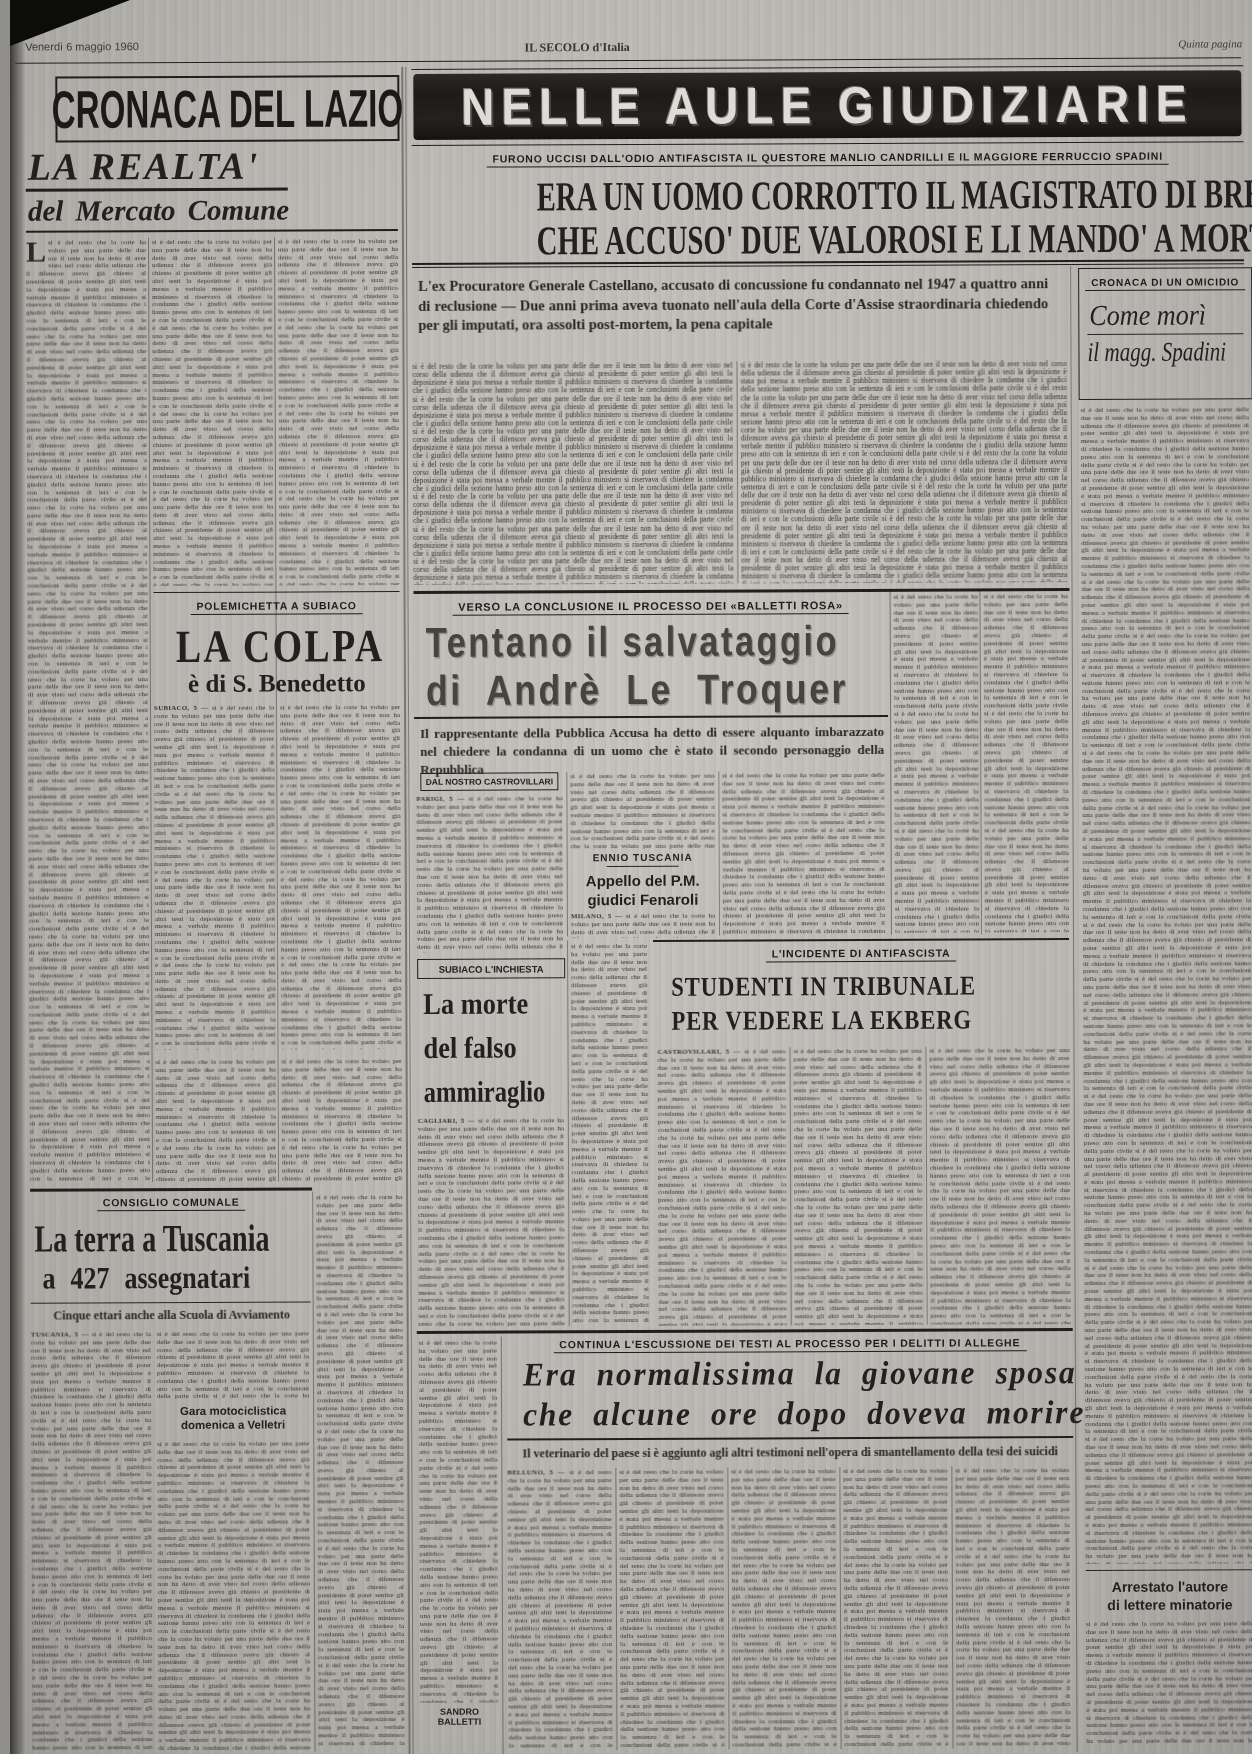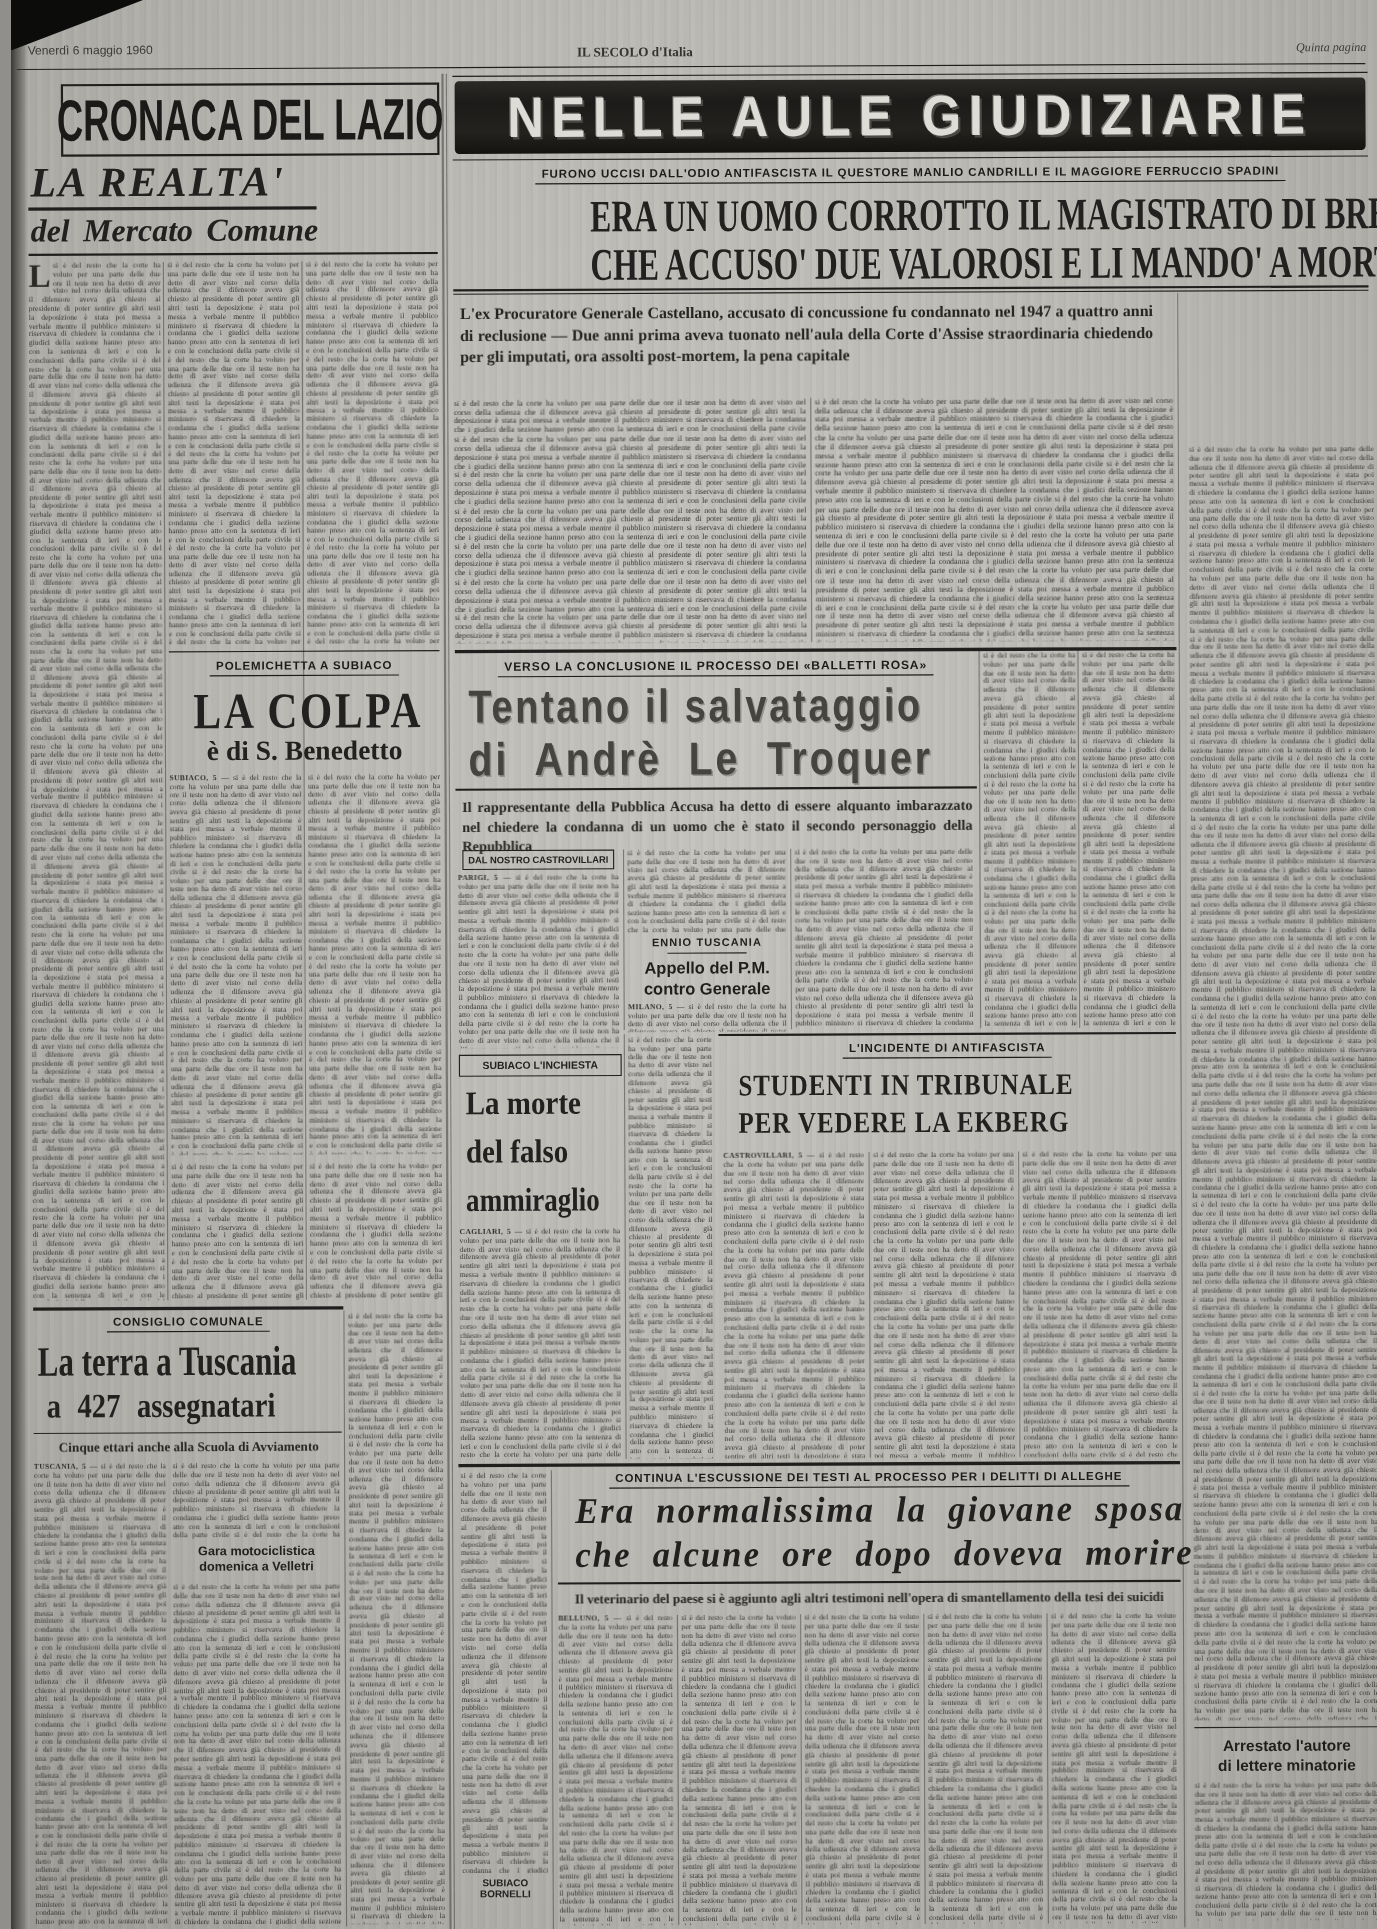--- a/index.html
+++ b/index.html
@@ -110,20 +110,28 @@
       <div class="abs serifhl ctr" style="left:404px;top:172px;width:832px;font-size:41px;transform:scaleX(0.70);transform-origin:center;">ERA UN UOMO CORROTTO IL MAGISTRATO DI BRESCIA</div>
       <div class="abs serifhl ctr" style="left:404px;top:216px;width:832px;font-size:41px;transform:scaleX(0.70);transform-origin:center;">CHE ACCUSO' DUE VALOROSI E LI MANDO' A MORTE</div>
       <div class="hr" style="left:404px;top:262px;width:832px;height:2px;"></div>
       <div class="hr" style="left:404px;top:266px;width:832px;height:1px;"></div>
       <div class="abs deck" style="left:410px;top:276px;width:630px;font-size:14.5px;line-height:1.35;">L'ex Procuratore Generale Castellano, accusato di concussione fu condannato nel 1947 a quattro anni di reclusione — Due anni prima aveva tuonato nell'aula della Corte d'Assise straordinaria chiedendo per gli imputati, ora assolti post-mortem, la pena capitale</div>
       <div class="abs col" style="left:404px;top:362px;width:320px;height:222px;font-size:7.2px;"><span>si è del resto che la corte ha voluto per una parte delle due ore il teste non ha detto di aver visto nel corso della udienza che il difensore aveva già chiesto al presidente di poter sentire gli altri testi la deposizione è stata poi messa a verbale mentre il pubblico ministero si riservava di chiedere la condanna che i giudici della sezione hanno preso atto con la sentenza di ieri e con le conclusioni della parte civile si è del resto che la corte ha voluto per una parte delle due ore il teste non ha detto di aver visto nel corso della udienza che il difensore aveva già chiesto al presidente di poter sentire gli altri testi la deposizione è stata poi messa a verbale mentre il pubblico ministero si riservava di chiedere la condanna che i giudici della sezione hanno preso atto con la sentenza di ieri e con le conclusioni della parte civile si è del resto che la corte ha voluto per una parte delle due ore il teste non ha detto di aver visto nel corso della udienza che il difensore aveva già chiesto al presidente di poter sentire gli altri testi la deposizione è stata poi messa a verbale mentre il pubblico ministero si riservava di chiedere la condanna che i giudici della sezione hanno preso atto con la sentenza di ieri e con le conclusioni della parte civile si è del resto che la corte ha voluto per una parte delle due ore il teste non ha detto di aver visto nel corso della udienza che il difensore aveva già chiesto al presidente di poter sentire gli altri testi la deposizione è stata poi messa a verbale mentre il pubblico ministero si riservava di chiedere la condanna che i giudici della sezione hanno preso atto con la sentenza di ieri e con le conclusioni della parte civile si è del resto che la corte ha voluto per una parte delle due ore il teste non ha detto di aver visto nel corso della udienza che il difensore aveva già chiesto al presidente di poter sentire gli altri testi la deposizione è stata poi messa a verbale mentre il pubblico ministero si riservava di chiedere la condanna che i giudici della sezione hanno preso atto con la sentenza di ieri e con le conclusioni della parte civile si è del resto che la corte ha voluto per una parte delle due ore il teste non ha detto di aver visto nel corso della udienza che il difensore aveva già chiesto al presidente di poter sentire gli altri testi la deposizione è stata poi messa a verbale mentre il pubblico ministero si riservava di chiedere la condanna che i giudici della sezione hanno preso atto con la sentenza di ieri e con le conclusioni della parte civile si è del resto che la corte ha voluto per una parte delle due ore il teste non ha detto di aver visto nel corso della udienza che il difensore aveva già chiesto al presidente di poter sentire gli altri testi la deposizione è stata poi messa a verbale mentre il pubblico ministero si riservava di chiedere la condanna che i giudici della sezione hanno preso atto con la sentenza di ieri e con le conclusioni della parte civile si è del resto che la corte ha voluto per una parte delle due ore il teste non ha detto di aver visto nel corso della udienza che il difensore aveva già chiesto al presidente di poter sentire gli altri testi la deposizione è stata poi messa a verbale mentre il pubblico ministero si riservava di chiedere la condanna che i giudici della sezione hanno preso atto con la sentenza di ieri e con le conclusioni della parte civile si è del resto che la corte ha voluto per una parte delle due ore il teste non ha detto di aver visto nel corso della udienza che il difensore aveva già chiesto al presidente di poter sentire gli altri testi la deposizione è stata poi messa a verbale mentre il pubblico ministero si riservava di chiedere la condanna che i giudici della sezione hanno preso atto con la sentenza di ieri e con le conclusioni della parte civile</span></div>
       <div class="vr" style="left:728px;top:362px;height:222px;"></div>
       <div class="abs col" style="left:732px;top:362px;width:326px;height:222px;font-size:7.2px;"><span>si è del resto che la corte ha voluto per una parte delle due ore il teste non ha detto di aver visto nel corso della udienza che il difensore aveva già chiesto al presidente di poter sentire gli altri testi la deposizione è stata poi messa a verbale mentre il pubblico ministero si riservava di chiedere la condanna che i giudici della sezione hanno preso atto con la sentenza di ieri e con le conclusioni della parte civile si è del resto che la corte ha voluto per una parte delle due ore il teste non ha detto di aver visto nel corso della udienza che il difensore aveva già chiesto al presidente di poter sentire gli altri testi la deposizione è stata poi messa a verbale mentre il pubblico ministero si riservava di chiedere la condanna che i giudici della sezione hanno preso atto con la sentenza di ieri e con le conclusioni della parte civile si è del resto che la corte ha voluto per una parte delle due ore il teste non ha detto di aver visto nel corso della udienza che il difensore aveva già chiesto al presidente di poter sentire gli altri testi la deposizione è stata poi messa a verbale mentre il pubblico ministero si riservava di chiedere la condanna che i giudici della sezione hanno preso atto con la sentenza di ieri e con le conclusioni della parte civile si è del resto che la corte ha voluto per una parte delle due ore il teste non ha detto di aver visto nel corso della udienza che il difensore aveva già chiesto al presidente di poter sentire gli altri testi la deposizione è stata poi messa a verbale mentre il pubblico ministero si riservava di chiedere la condanna che i giudici della sezione hanno preso atto con la sentenza di ieri e con le conclusioni della parte civile si è del resto che la corte ha voluto per una parte delle due ore il teste non ha detto di aver visto nel corso della udienza che il difensore aveva già chiesto al presidente di poter sentire gli altri testi la deposizione è stata poi messa a verbale mentre il pubblico ministero si riservava di chiedere la condanna che i giudici della sezione hanno preso atto con la sentenza di ieri e con le conclusioni della parte civile si è del resto che la corte ha voluto per una parte delle due ore il teste non ha detto di aver visto nel corso della udienza che il difensore aveva già chiesto al presidente di poter sentire gli altri testi la deposizione è stata poi messa a verbale mentre il pubblico ministero si riservava di chiedere la condanna che i giudici della sezione hanno preso atto con la sentenza di ieri e con le conclusioni della parte civile si è del resto che la corte ha voluto per una parte delle due ore il teste non ha detto di aver visto nel corso della udienza che il difensore aveva già chiesto al presidente di poter sentire gli altri testi la deposizione è stata poi messa a verbale mentre il pubblico ministero si riservava di chiedere la condanna che i giudici della sezione hanno preso atto con la sentenza di ieri e con le conclusioni della parte civile si è del resto che la corte ha voluto per una parte delle due ore il teste non ha detto di aver visto nel corso della udienza che il difensore aveva già chiesto al presidente di poter sentire gli altri testi la deposizione è stata poi messa a verbale mentre il pubblico ministero si riservava di chiedere la condanna che i giudici della sezione hanno preso atto con la sentenza di ieri e con le conclusioni della parte civile si è del resto che la corte ha voluto per una parte delle due ore il teste non ha detto di aver visto nel corso della udienza che il difensore aveva già chiesto al presidente di poter sentire gli altri testi la deposizione è stata poi messa a verbale mentre il pubblico ministero si riservava di chiedere la condanna che i giudici della sezione hanno preso atto con la sentenza di ieri e con le conclusioni della parte civile</span></div>
 
       <div class="vr" style="left:1062px;top:268px;height:1486px;"></div>
+      <div class="abs boxed" style="left:1070px;top:270px;width:172px;height:130px;border-width:1.5px;">
+        <div class="kick" style="margin-top:8px;font-size:10px;">
+          <span class="u">CRONACA DI UN OMICIDIO</span>
+        </div>
+        <div class="serifhl ital" style="font-size:29px;font-weight:normal;margin:8px 0 0 10px;transform:scaleX(0.9);transform-origin:left;">Come morì</div>
+        <div class="smallrule" style="position:static;display:block;margin:2px 8px;"></div>
+        <div class="serifhl ital" style="font-size:27px;font-weight:normal;margin:2px 0 0 8px;transform:scaleX(0.78);transform-origin:left;">il magg. Spadini</div>
+      </div>
       <div class="abs col" style="left:1072px;top:408px;width:168px;height:1158px;"><span>si è del resto che la corte ha voluto per una parte delle due ore il teste non ha detto di aver visto nel corso della udienza che il difensore aveva già chiesto al presidente di poter sentire gli altri testi la deposizione è stata poi messa a verbale mentre il pubblico ministero si riservava di chiedere la condanna che i giudici della sezione hanno preso atto con la sentenza di ieri e con le conclusioni della parte civile si è del resto che la corte ha voluto per una parte delle due ore il teste non ha detto di aver visto nel corso della udienza che il difensore aveva già chiesto al presidente di poter sentire gli altri testi la deposizione è stata poi messa a verbale mentre il pubblico ministero si riservava di chiedere la condanna che i giudici della sezione hanno preso atto con la sentenza di ieri e con le conclusioni della parte civile si è del resto che la corte ha voluto per una parte delle due ore il teste non ha detto di aver visto nel corso della udienza che il difensore aveva già chiesto al presidente di poter sentire gli altri testi la deposizione è stata poi messa a verbale mentre il pubblico ministero si riservava di chiedere la condanna che i giudici della sezione hanno preso atto con la sentenza di ieri e con le conclusioni della parte civile si è del resto che la corte ha voluto per una parte delle due ore il teste non ha detto di aver visto nel corso della udienza che il difensore aveva già chiesto al presidente di poter sentire gli altri testi la deposizione è stata poi messa a verbale mentre il pubblico ministero si riservava di chiedere la condanna che i giudici della sezione hanno preso atto con la sentenza di ieri e con le conclusioni della parte civile si è del resto che la corte ha voluto per una parte delle due ore il teste non ha detto di aver visto nel corso della udienza che il difensore aveva già chiesto al presidente di poter sentire gli altri testi la deposizione è stata poi messa a verbale mentre il pubblico ministero si riservava di chiedere la condanna che i giudici della sezione hanno preso atto con la sentenza di ieri e con le conclusioni della parte civile si è del resto che la corte ha voluto per una parte delle due ore il teste non ha detto di aver visto nel corso della udienza che il difensore aveva già chiesto al presidente di poter sentire gli altri testi la deposizione è stata poi messa a verbale mentre il pubblico ministero si riservava di chiedere la condanna che i giudici della sezione hanno preso atto con la sentenza di ieri e con le conclusioni della parte civile si è del resto che la corte ha voluto per una parte delle due ore il teste non ha detto di aver visto nel corso della udienza che il difensore aveva già chiesto al presidente di poter sentire gli altri testi la deposizione è stata poi messa a verbale mentre il pubblico ministero si riservava di chiedere la condanna che i giudici della sezione hanno preso atto con la sentenza di ieri e con le conclusioni della parte civile si è del resto che la corte ha voluto per una parte delle due ore il teste non ha detto di aver visto nel corso della udienza che il difensore aveva già chiesto al presidente di poter sentire gli altri testi la deposizione è stata poi messa a verbale mentre il pubblico ministero si riservava di chiedere la condanna che i giudici della sezione hanno preso atto con la sentenza di ieri e con le conclusioni della parte civile si è del resto che la corte ha voluto per una parte delle due ore il teste non ha detto di aver visto nel corso della udienza che il difensore aveva già chiesto al presidente di poter sentire gli altri testi la deposizione è stata poi messa a verbale mentre il pubblico ministero si riservava di chiedere la condanna che i giudici della sezione hanno preso atto con la sentenza di ieri e con le conclusioni della parte civile si è del resto che la corte ha voluto per una parte delle due ore il teste non ha detto di aver visto nel corso della udienza che il difensore aveva già chiesto al presidente di poter sentire gli altri testi la deposizione è stata poi messa a verbale mentre il pubblico ministero si riservava di chiedere la condanna che i giudici della sezione hanno preso atto con la sentenza di ieri e con le conclusioni della parte civile si è del resto che la corte ha voluto per una parte delle due ore il teste non ha detto di aver visto nel corso della udienza che il difensore aveva già chiesto al presidente di poter sentire gli altri testi la deposizione è stata poi messa a verbale mentre il pubblico ministero si riservava di chiedere la condanna che i giudici della sezione hanno preso atto con la sentenza di ieri e con le conclusioni della parte civile si è del resto che la corte ha voluto per una parte delle due ore il teste non ha detto di aver visto nel corso della udienza che il difensore aveva già chiesto al presidente di poter sentire gli altri testi la deposizione è stata poi messa a verbale mentre il pubblico ministero si riservava di chiedere la condanna che i giudici della sezione hanno preso atto con la sentenza di ieri e con le conclusioni della parte civile si è del resto che la corte ha voluto per una parte delle due ore il teste non ha detto di aver visto nel corso della udienza che il difensore aveva già chiesto al presidente di poter sentire gli altri testi la deposizione è stata poi messa a verbale mentre il pubblico ministero si riservava di chiedere la condanna che i giudici della sezione hanno preso atto con la sentenza di ieri e con le conclusioni della parte civile si è del resto che la corte ha voluto per una parte delle due ore il teste non ha detto di aver visto nel corso della udienza che il difensore aveva già chiesto al presidente di poter sentire gli altri testi la deposizione è stata poi messa a verbale mentre il pubblico ministero si riservava di chiedere la condanna che i giudici della sezione hanno preso atto con la sentenza di ieri e con le conclusioni della parte civile si è del resto che la corte ha voluto per una parte delle due ore il teste non ha detto di aver visto nel corso della udienza che il difensore aveva già chiesto al presidente di poter sentire gli altri testi la deposizione è stata poi messa a verbale mentre il pubblico ministero si riservava di chiedere la condanna che i giudici della sezione hanno preso atto con la sentenza di ieri e con le conclusioni della parte civile si è del resto che la corte ha voluto per una parte delle due ore il teste non ha detto di aver visto nel corso della udienza che il difensore aveva già chiesto al presidente di poter sentire gli altri testi la deposizione è stata poi messa a verbale mentre il pubblico ministero si riservava di chiedere la condanna che i giudici della sezione hanno preso atto con la sentenza di ieri e con le conclusioni della parte civile si è del resto che la corte ha voluto per una parte delle due ore il teste non ha detto di aver visto nel corso della udienza che il difensore aveva già chiesto al presidente di poter sentire gli altri testi la deposizione è stata poi messa a verbale mentre il pubblico ministero si riservava di chiedere la condanna che i giudici della sezione hanno preso atto con la sentenza di ieri e con le conclusioni della parte civile si è del resto che la corte ha voluto per una parte delle due ore il teste non ha detto di aver visto nel corso della udienza che il difensore aveva già chiesto al presidente di poter sentire gli altri testi la deposizione è stata poi messa a verbale mentre il pubblico ministero si riservava di chiedere la condanna che i giudici della sezione hanno preso atto con la sentenza di ieri e con le conclusioni della parte civile si è del resto che la corte ha voluto per una parte delle due ore il teste non ha detto di aver visto nel corso della udienza che il difensore aveva già chiesto al presidente di poter sentire gli altri testi la deposizione è stata poi messa a verbale mentre il pubblico ministero si riservava di chiedere la condanna che i giudici della sezione hanno preso atto con la sentenza di ieri e con le conclusioni della parte civile si è del resto che la corte ha voluto per una parte delle due ore il teste non ha detto di aver visto nel corso della udienza che il difensore aveva già chiesto al presidente di poter sentire gli altri testi la deposizione è stata poi messa a verbale mentre il pubblico ministero si riservava di chiedere la condanna che i giudici della sezione hanno preso atto con la sentenza di ieri e con le conclusioni della parte civile si è del resto che la corte ha voluto per una parte delle due ore il teste non ha detto di aver visto nel corso della udienza che il difensore aveva già chiesto al presidente di poter sentire gli altri testi la deposizione è stata poi messa a verbale mentre il pubblico ministero si riservava di chiedere la condanna che i giudici della sezione hanno preso atto con la sentenza di ieri e con le conclusioni della parte civile si è del resto che la corte ha voluto per una parte delle due ore il teste non ha detto di aver visto nel corso della udienza che il difensore aveva già chiesto al presidente di poter sentire gli altri testi la deposizione è stata poi messa a verbale mentre il pubblico ministero si riservava di chiedere la condanna che i giudici della sezione hanno preso atto con la sentenza di ieri e con le conclusioni della parte civile</span></div>
 
       <div class="smallrule" style="left:1072px;top:1572px;width:168px;"></div>
       <div class="abs ctr" style="left:1072px;top:1580px;width:168px;font:bold 14px/1.3 'Liberation Sans',sans-serif;color:#201f1c;">
         <div>Arrestato l'autore</div>
         <div>di lettere minatorie</div>
       </div>
       <div class="abs col" style="left:1072px;top:1622px;width:168px;height:126px;"><span>si è del resto che la corte ha voluto per una parte delle due ore il teste non ha detto di aver visto nel corso della udienza che il difensore aveva già chiesto al presidente di poter sentire gli altri testi la deposizione è stata poi messa a verbale mentre il pubblico ministero si riservava di chiedere la condanna che i giudici della sezione hanno preso atto con la sentenza di ieri e con le conclusioni della parte civile si è del resto che la corte ha voluto per una parte delle due ore il teste non ha detto di aver visto nel corso della udienza che il difensore aveva già chiesto al presidente di poter sentire gli altri testi la deposizione è stata poi messa a verbale mentre il pubblico ministero si riservava di chiedere la condanna che i giudici della sezione hanno preso atto con la sentenza di ieri e con le conclusioni della parte civile si è del resto che la corte ha voluto per una parte delle due ore il teste non ha detto di aver visto nel corso della udienza che il difensore aveva già chiesto al presidente di poter sentire gli altri testi la deposizione è stata poi messa a verbale mentre il pubblico ministero si riservava di chiedere la condanna che i giudici della sezione hanno preso atto con la sentenza di ieri e con le conclusioni della parte civile si è del resto che la corte ha voluto per una parte delle due ore il teste non ha detto di aver visto nel corso della udienza che il difensore aveva già chiesto al presidente di poter sentire gli altri testi la deposizione è stata poi messa a verbale mentre il pubblico ministero si riservava di chiedere la condanna che i giudici della sezione hanno preso atto con la sentenza di ieri e con le conclusioni della parte civile</span></div>
 
       <div class="hr" style="left:404px;top:590px;width:656px;height:2.5px;"></div>
@@ -137,21 +145,21 @@
       <div class="abs col" style="left:406px;top:794px;width:146px;height:158px;">
         <span class="dl">PARIGI, 5 —</span> <span>si è del resto che la corte ha voluto per una parte delle due ore il teste non ha detto di aver visto nel corso della udienza che il difensore aveva già chiesto al presidente di poter sentire gli altri testi la deposizione è stata poi messa a verbale mentre il pubblico ministero si riservava di chiedere la condanna che i giudici della sezione hanno preso atto con la sentenza di ieri e con le conclusioni della parte civile si è del resto che la corte ha voluto per una parte delle due ore il teste non ha detto di aver visto nel corso della udienza che il difensore aveva già chiesto al presidente di poter sentire gli altri testi la deposizione è stata poi messa a verbale mentre il pubblico ministero si riservava di chiedere la condanna che i giudici della sezione hanno preso atto con la sentenza di ieri e con le conclusioni della parte civile si è del resto che la corte ha voluto per una parte delle due ore il teste non ha detto di aver visto nel corso della udienza che il difensore aveva già chiesto al presidente di poter sentire gli altri testi la deposizione è stata poi messa a verbale mentre il pubblico ministero si riservava di chiedere la condanna che i giudici della sezione hanno preso atto con la sentenza di ieri e con le conclusioni della parte civile si è del resto che la corte ha voluto per una parte delle due ore il teste non ha detto di aver visto nel corso della udienza che il difensore aveva già chiesto al presidente di poter sentire gli altri testi la deposizione è stata poi messa a verbale mentre il pubblico ministero si riservava di chiedere la condanna che i giudici della sezione hanno preso atto con la sentenza di ieri e con le conclusioni della parte civile</span>
       </div>
 
       <div class="vr" style="left:556px;top:772px;height:164px;"></div>
       <div class="abs col" style="left:560px;top:772px;width:144px;height:78px;"><span>si è del resto che la corte ha voluto per una parte delle due ore il teste non ha detto di aver visto nel corso della udienza che il difensore aveva già chiesto al presidente di poter sentire gli altri testi la deposizione è stata poi messa a verbale mentre il pubblico ministero si riservava di chiedere la condanna che i giudici della sezione hanno preso atto con la sentenza di ieri e con le conclusioni della parte civile si è del resto che la corte ha voluto per una parte delle due ore il teste non ha detto di aver visto nel corso della udienza che il difensore aveva già chiesto al presidente di poter sentire gli altri testi la deposizione è stata poi messa a verbale mentre il pubblico ministero si riservava di chiedere la condanna che i giudici della sezione hanno preso atto con la sentenza di ieri e con le conclusioni della parte civile</span></div>
       <div class="abs ctr" style="left:560px;top:852px;width:144px;font:bold 10px 'Liberation Sans',sans-serif;color:#232220;letter-spacing:1px;">ENNIO TUSCANIA</div>
       <div class="smallrule" style="left:596px;top:866px;width:72px;"></div>
       <div class="abs ctr" style="left:560px;top:872px;width:144px;font:bold 15px/1.25 'Liberation Sans',sans-serif;color:#201f1c;">
         <div>Appello del P.M.</div>
-        <div>contro Generale</div>
+        <div>giudici Fenaroli</div>
       </div>
       <div class="abs col" style="left:560px;top:912px;width:144px;height:26px;">
         <span class="dl">MILANO, 5 —</span> <span>si è del resto che la corte ha voluto per una parte delle due ore il teste non ha detto di aver visto nel corso della udienza che il difensore aveva già chiesto al presidente di poter sentire gli altri testi la deposizione è stata poi messa a verbale mentre il pubblico ministero si riservava di chiedere la condanna che i giudici della sezione hanno preso atto con la sentenza di ieri e con le conclusioni della parte civile</span>
       </div>
 
       <div class="vr" style="left:708px;top:772px;height:164px;"></div>
       <div class="abs col" style="left:712px;top:772px;width:162px;height:164px;"><span>si è del resto che la corte ha voluto per una parte delle due ore il teste non ha detto di aver visto nel corso della udienza che il difensore aveva già chiesto al presidente di poter sentire gli altri testi la deposizione è stata poi messa a verbale mentre il pubblico ministero si riservava di chiedere la condanna che i giudici della sezione hanno preso atto con la sentenza di ieri e con le conclusioni della parte civile si è del resto che la corte ha voluto per una parte delle due ore il teste non ha detto di aver visto nel corso della udienza che il difensore aveva già chiesto al presidente di poter sentire gli altri testi la deposizione è stata poi messa a verbale mentre il pubblico ministero si riservava di chiedere la condanna che i giudici della sezione hanno preso atto con la sentenza di ieri e con le conclusioni della parte civile si è del resto che la corte ha voluto per una parte delle due ore il teste non ha detto di aver visto nel corso della udienza che il difensore aveva già chiesto al presidente di poter sentire gli altri testi la deposizione è stata poi messa a verbale mentre il pubblico ministero si riservava di chiedere la condanna che i giudici della sezione hanno preso atto con la sentenza di ieri e con le conclusioni della parte civile si è del resto che la corte ha voluto per una parte delle due ore il teste non ha detto di aver visto nel corso della udienza che il difensore aveva già chiesto al presidente di poter sentire gli altri testi la deposizione è stata poi messa a verbale mentre il pubblico ministero si riservava di chiedere la condanna che i giudici della sezione hanno preso atto con la sentenza di ieri e con le conclusioni della parte civile</span></div>
 
       <div class="vr" style="left:880px;top:592px;height:344px;"></div>
       <div class="abs col" style="left:884px;top:594px;width:84px;height:340px;"><span>si è del resto che la corte ha voluto per una parte delle due ore il teste non ha detto di aver visto nel corso della udienza che il difensore aveva già chiesto al presidente di poter sentire gli altri testi la deposizione è stata poi messa a verbale mentre il pubblico ministero si riservava di chiedere la condanna che i giudici della sezione hanno preso atto con la sentenza di ieri e con le conclusioni della parte civile si è del resto che la corte ha voluto per una parte delle due ore il teste non ha detto di aver visto nel corso della udienza che il difensore aveva già chiesto al presidente di poter sentire gli altri testi la deposizione è stata poi messa a verbale mentre il pubblico ministero si riservava di chiedere la condanna che i giudici della sezione hanno preso atto con la sentenza di ieri e con le conclusioni della parte civile si è del resto che la corte ha voluto per una parte delle due ore il teste non ha detto di aver visto nel corso della udienza che il difensore aveva già chiesto al presidente di poter sentire gli altri testi la deposizione è stata poi messa a verbale mentre il pubblico ministero si riservava di chiedere la condanna che i giudici della sezione hanno preso atto con la sentenza di ieri e con le conclusioni della parte civile si è del resto che la corte ha voluto per una parte delle due ore il teste non ha detto di aver visto nel corso della udienza che il difensore aveva già chiesto al presidente di poter sentire gli altri testi la deposizione è stata poi messa a verbale mentre il pubblico ministero si riservava di chiedere la condanna che i giudici della sezione hanno preso atto con la sentenza di ieri e con le conclusioni della parte civile</span></div>
@@ -178,21 +186,21 @@
       <div class="abs col" style="left:646px;top:1048px;width:128px;height:278px;">
         <span class="dl">CASTROVILLARI, 5 —</span> <span>si è del resto che la corte ha voluto per una parte delle due ore il teste non ha detto di aver visto nel corso della udienza che il difensore aveva già chiesto al presidente di poter sentire gli altri testi la deposizione è stata poi messa a verbale mentre il pubblico ministero si riservava di chiedere la condanna che i giudici della sezione hanno preso atto con la sentenza di ieri e con le conclusioni della parte civile si è del resto che la corte ha voluto per una parte delle due ore il teste non ha detto di aver visto nel corso della udienza che il difensore aveva già chiesto al presidente di poter sentire gli altri testi la deposizione è stata poi messa a verbale mentre il pubblico ministero si riservava di chiedere la condanna che i giudici della sezione hanno preso atto con la sentenza di ieri e con le conclusioni della parte civile si è del resto che la corte ha voluto per una parte delle due ore il teste non ha detto di aver visto nel corso della udienza che il difensore aveva già chiesto al presidente di poter sentire gli altri testi la deposizione è stata poi messa a verbale mentre il pubblico ministero si riservava di chiedere la condanna che i giudici della sezione hanno preso atto con la sentenza di ieri e con le conclusioni della parte civile si è del resto che la corte ha voluto per una parte delle due ore il teste non ha detto di aver visto nel corso della udienza che il difensore aveva già chiesto al presidente di poter sentire gli altri testi la deposizione è stata poi messa a verbale mentre il pubblico ministero si riservava di chiedere la condanna che i giudici della sezione hanno preso atto con la sentenza di ieri e con le conclusioni della parte civile si è del resto che la corte ha voluto per una parte delle due ore il teste non ha detto di aver visto nel corso della udienza che il difensore aveva già chiesto al presidente di poter sentire gli altri testi la deposizione è stata poi messa a verbale mentre il pubblico ministero si riservava di chiedere la condanna che i giudici della sezione hanno preso atto con la sentenza di ieri e con le conclusioni della parte civile</span>
       </div>
       <div class="vr" style="left:778px;top:1048px;height:278px;"></div>
       <div class="abs col" style="left:782px;top:1048px;width:128px;height:278px;"><span>si è del resto che la corte ha voluto per una parte delle due ore il teste non ha detto di aver visto nel corso della udienza che il difensore aveva già chiesto al presidente di poter sentire gli altri testi la deposizione è stata poi messa a verbale mentre il pubblico ministero si riservava di chiedere la condanna che i giudici della sezione hanno preso atto con la sentenza di ieri e con le conclusioni della parte civile si è del resto che la corte ha voluto per una parte delle due ore il teste non ha detto di aver visto nel corso della udienza che il difensore aveva già chiesto al presidente di poter sentire gli altri testi la deposizione è stata poi messa a verbale mentre il pubblico ministero si riservava di chiedere la condanna che i giudici della sezione hanno preso atto con la sentenza di ieri e con le conclusioni della parte civile si è del resto che la corte ha voluto per una parte delle due ore il teste non ha detto di aver visto nel corso della udienza che il difensore aveva già chiesto al presidente di poter sentire gli altri testi la deposizione è stata poi messa a verbale mentre il pubblico ministero si riservava di chiedere la condanna che i giudici della sezione hanno preso atto con la sentenza di ieri e con le conclusioni della parte civile si è del resto che la corte ha voluto per una parte delle due ore il teste non ha detto di aver visto nel corso della udienza che il difensore aveva già chiesto al presidente di poter sentire gli altri testi la deposizione è stata poi messa a verbale mentre il pubblico ministero si riservava di chiedere la condanna che i giudici della sezione hanno preso atto con la sentenza di ieri e con le conclusioni della parte civile si è del resto che la corte ha voluto per una parte delle due ore il teste non ha detto di aver visto nel corso della udienza che il difensore aveva già chiesto al presidente di poter sentire gli altri testi la deposizione è stata poi messa a verbale mentre il pubblico ministero si riservava di chiedere la condanna che i giudici della sezione hanno preso atto con la sentenza di ieri e con le conclusioni della parte civile</span></div>
       <div class="vr" style="left:914px;top:1048px;height:278px;"></div>
       <div class="abs col" style="left:918px;top:1048px;width:140px;height:278px;"><span>si è del resto che la corte ha voluto per una parte delle due ore il teste non ha detto di aver visto nel corso della udienza che il difensore aveva già chiesto al presidente di poter sentire gli altri testi la deposizione è stata poi messa a verbale mentre il pubblico ministero si riservava di chiedere la condanna che i giudici della sezione hanno preso atto con la sentenza di ieri e con le conclusioni della parte civile si è del resto che la corte ha voluto per una parte delle due ore il teste non ha detto di aver visto nel corso della udienza che il difensore aveva già chiesto al presidente di poter sentire gli altri testi la deposizione è stata poi messa a verbale mentre il pubblico ministero si riservava di chiedere la condanna che i giudici della sezione hanno preso atto con la sentenza di ieri e con le conclusioni della parte civile si è del resto che la corte ha voluto per una parte delle due ore il teste non ha detto di aver visto nel corso della udienza che il difensore aveva già chiesto al presidente di poter sentire gli altri testi la deposizione è stata poi messa a verbale mentre il pubblico ministero si riservava di chiedere la condanna che i giudici della sezione hanno preso atto con la sentenza di ieri e con le conclusioni della parte civile si è del resto che la corte ha voluto per una parte delle due ore il teste non ha detto di aver visto nel corso della udienza che il difensore aveva già chiesto al presidente di poter sentire gli altri testi la deposizione è stata poi messa a verbale mentre il pubblico ministero si riservava di chiedere la condanna che i giudici della sezione hanno preso atto con la sentenza di ieri e con le conclusioni della parte civile si è del resto che la corte ha voluto per una parte delle due ore il teste non ha detto di aver visto nel corso della udienza che il difensore aveva già chiesto al presidente di poter sentire gli altri testi la deposizione è stata poi messa a verbale mentre il pubblico ministero si riservava di chiedere la condanna che i giudici della sezione hanno preso atto con la sentenza di ieri e con le conclusioni della parte civile</span></div>
 
       <div class="hr" style="left:404px;top:1330px;width:656px;height:2.5px;"></div>
       <div class="abs col" style="left:406px;top:1338px;width:78px;height:364px;"><span>si è del resto che la corte ha voluto per una parte delle due ore il teste non ha detto di aver visto nel corso della udienza che il difensore aveva già chiesto al presidente di poter sentire gli altri testi la deposizione è stata poi messa a verbale mentre il pubblico ministero si riservava di chiedere la condanna che i giudici della sezione hanno preso atto con la sentenza di ieri e con le conclusioni della parte civile si è del resto che la corte ha voluto per una parte delle due ore il teste non ha detto di aver visto nel corso della udienza che il difensore aveva già chiesto al presidente di poter sentire gli altri testi la deposizione è stata poi messa a verbale mentre il pubblico ministero si riservava di chiedere la condanna che i giudici della sezione hanno preso atto con la sentenza di ieri e con le conclusioni della parte civile si è del resto che la corte ha voluto per una parte delle due ore il teste non ha detto di aver visto nel corso della udienza che il difensore aveva già chiesto al presidente di poter sentire gli altri testi la deposizione è stata poi messa a verbale mentre il pubblico ministero si riservava di chiedere la condanna che i giudici della sezione hanno preso atto con la sentenza di ieri e con le conclusioni della parte civile si è del resto che la corte ha voluto per una parte delle due ore il teste non ha detto di aver visto nel corso della udienza che il difensore aveva già chiesto al presidente di poter sentire gli altri testi la deposizione è stata poi messa a verbale mentre il pubblico ministero si riservava di chiedere la condanna che i giudici della sezione hanno preso atto con la sentenza di ieri e con le conclusioni della parte civile</span></div>
-      <div class="abs ctr" style="left:406px;top:1706px;width:78px;font:bold 9px 'Liberation Sans',sans-serif;color:#232220;">SUBIACO BORNELLI</div>
+      <div class="abs ctr" style="left:406px;top:1706px;width:78px;font:bold 9px 'Liberation Sans',sans-serif;color:#232220;">SANDRO BALLETTI</div>
       <div class="vr" style="left:488px;top:1336px;height:418px;"></div>
 
       <div class="abs kick" style="left:494px;top:1338px;width:566px;font-size:10.5px;"><span class="u">CONTINUA L'ESCUSSIONE DEI TESTI AL PROCESSO PER I DELITTI DI ALLEGHE</span></div>
       <div class="abs serifhl ital" style="left:510px;top:1356px;font-size:33px;letter-spacing:2px;word-spacing:10px;transform:scaleX(0.95);transform-origin:left;">Era normalissima la giovane sposa</div>
       <div class="abs serifhl ital" style="left:510px;top:1396px;font-size:33px;letter-spacing:2px;word-spacing:10px;transform:scaleX(0.95);transform-origin:left;">che alcune ore dopo doveva morire</div>
       <div class="hr" style="left:494px;top:1438px;width:566px;height:2px;"></div>
       <div class="abs deck ctr" style="left:500px;top:1446px;width:554px;font-size:12px;">Il veterinario del paese si è aggiunto agli altri testimoni nell'opera di smantellamento della tesi dei suicidi</div>
 
       <div class="abs col" style="left:494px;top:1468px;width:104px;height:282px;">
         <span class="dl">BELLUNO, 5 —</span> <span>si è del resto che la corte ha voluto per una parte delle due ore il teste non ha detto di aver visto nel corso della udienza che il difensore aveva già chiesto al presidente di poter sentire gli altri testi la deposizione è stata poi messa a verbale mentre il pubblico ministero si riservava di chiedere la condanna che i giudici della sezione hanno preso atto con la sentenza di ieri e con le conclusioni della parte civile si è del resto che la corte ha voluto per una parte delle due ore il teste non ha detto di aver visto nel corso della udienza che il difensore aveva già chiesto al presidente di poter sentire gli altri testi la deposizione è stata poi messa a verbale mentre il pubblico ministero si riservava di chiedere la condanna che i giudici della sezione hanno preso atto con la sentenza di ieri e con le conclusioni della parte civile si è del resto che la corte ha voluto per una parte delle due ore il teste non ha detto di aver visto nel corso della udienza che il difensore aveva già chiesto al presidente di poter sentire gli altri testi la deposizione è stata poi messa a verbale mentre il pubblico ministero si riservava di chiedere la condanna che i giudici della sezione hanno preso atto con la sentenza di ieri e con le conclusioni della parte civile si è del resto che la corte ha voluto per una parte delle due ore il teste non ha detto di aver visto nel corso della udienza che il difensore aveva già chiesto al presidente di poter sentire gli altri testi la deposizione è stata poi messa a verbale mentre il pubblico ministero si riservava di chiedere la condanna che i giudici della sezione hanno preso atto con la sentenza di ieri e con le conclusioni della parte civile</span>

